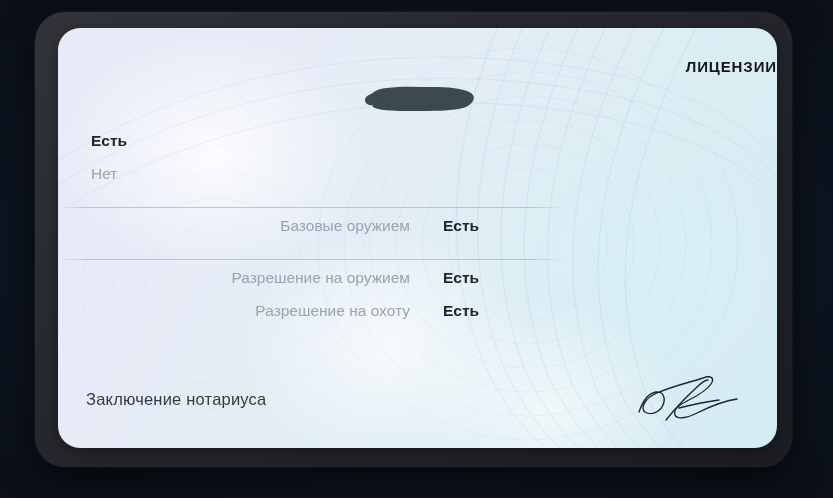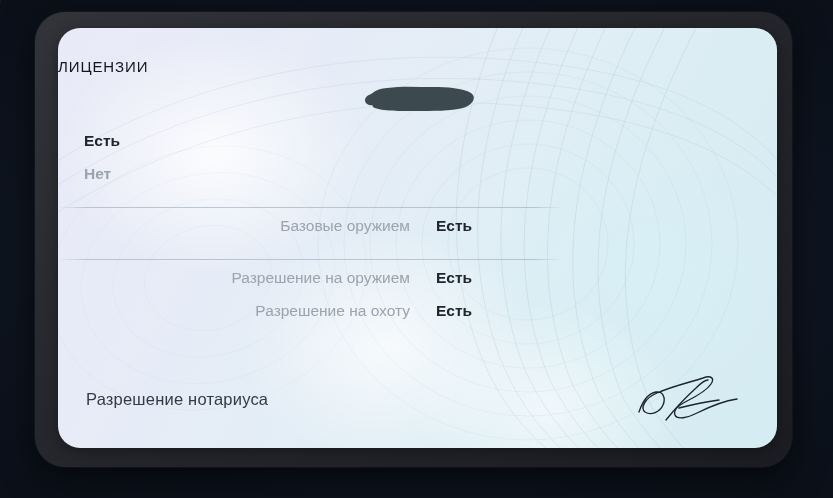--- a/index.html
+++ b/index.html
@@ -101,23 +101,23 @@
   
   #content {
     position: absolute;
     inset: 0;
   }
 
   #title {
     position: absolute;
     left: 0; right: 0;
     top: 30px;
-    text-align: left;
+    text-align: right;
     font-size: 15px;
-    font-weight: normal;
+    font-weight: bold;
     letter-spacing: 0.9px;
     color: #12161d;
   }
 
   
   #redaction {
     position: absolute;
     left: 305px;
     top: 56px;
     width: 114px;
@@ -137,31 +137,31 @@
     height: 33px;
   }
   .row .label {
     width: 352px;
     text-align: right;
     font-size: 15.5px;
     color: #9aa3ae;
     white-space: nowrap;
   }
   .row .value {
-    margin-left: 26px;
+    margin-left: 33px;
     font-size: 15.5px;
     white-space: nowrap;
   }
   .row .value.yes {
     color: #20262e;
     font-weight: bold;
   }
   .row .value.no {
     color: #9aa3ae;
-    font-weight: bold;
+    font-weight: normal;
   }
   .divider {
     height: 1px;
     width: 505px;
     background: linear-gradient(90deg,
         rgba(150,160,175,0.0) 0%,
         rgba(150,160,175,0.55) 6%,
         rgba(150,160,175,0.55) 94%,
         rgba(150,160,175,0.0) 100%);
     margin: 9px 0 9px 0;
@@ -256,21 +256,21 @@
           <div class="row">
             <div class="label">Разрешение на оружием</div>
             <div class="value yes">Есть</div>
           </div>
           <div class="row">
             <div class="label">Разрешение на охоту</div>
             <div class="value yes">Есть</div>
           </div>
         </div>
 
-      <div id="notary">Разрешение нотариуса</div>
+      <div id="notary">Заключение нотариуса</div>
 
       <svg id="signature" viewBox="0 0 130 62">
         <g fill="none" stroke="#1b2430" stroke-width="1.35" stroke-linecap="round" stroke-linejoin="round">
           <path d="M6,46 C10,34 16,27 23,26 C30,25 33,32 30,39 C27,46 18,50 12,46
                    C7,42 12,32 24,27 C40,20 58,16 70,12 C78,9 82,12 78,18
                    C74,24 64,30 54,35 C46,39 40,44 42,49 C44,54 54,52 64,47
                    C76,41 90,35 104,33"></path>
           <path d="M33,54 C41,44 52,32 63,22 C68,17 72,14 75,14"></path>
           <path d="M46,42 C58,39 72,36 86,34"></path>
         </g>

